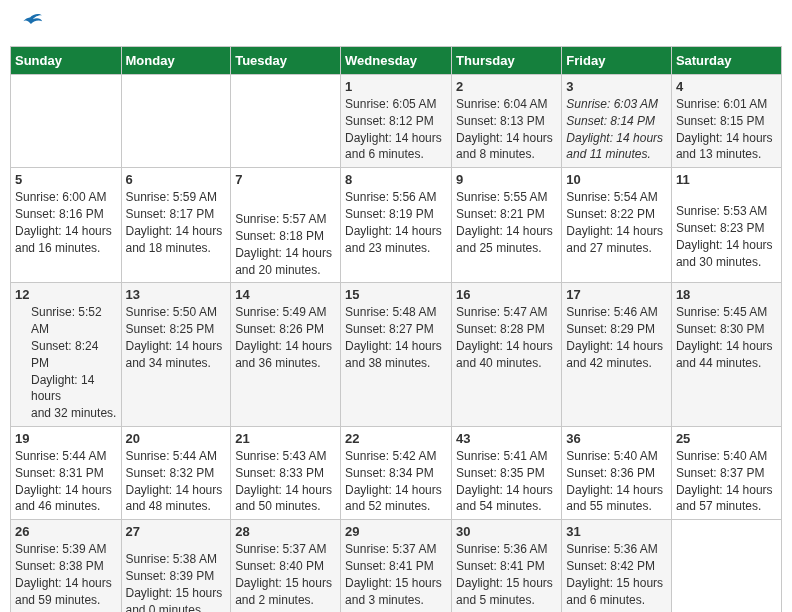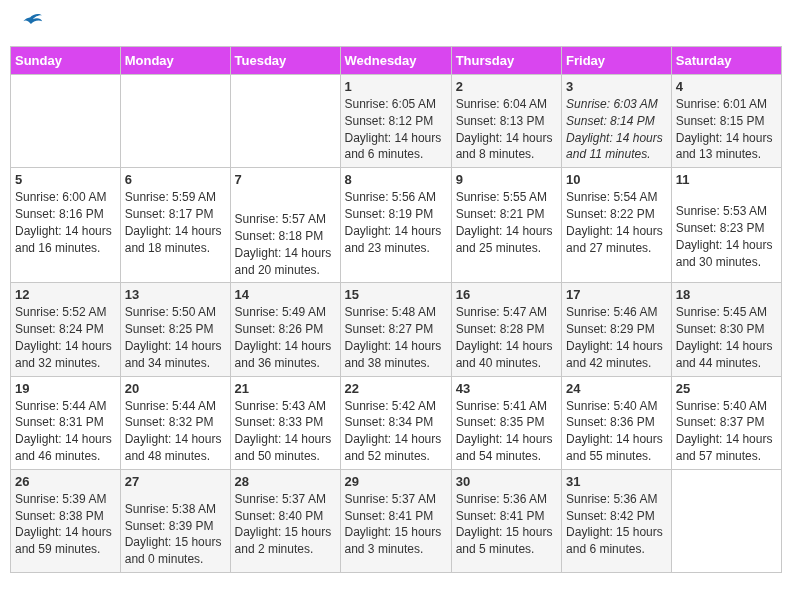--- a/index.html
+++ b/index.html
@@ -45,21 +45,21 @@
     }
     .location-title {
       font-size: 16px;
       color: #555;
     }
     table {
       width: 100%;
       border-collapse: collapse;
     }
     thead tr th {
-      background-color: #d946ef;
+      background-color: #15803d;
       color: #fff;
       font-size: 13px;
       font-weight: bold;
       padding: 6px 4px;
       text-align: left;
       border: 1px solid #c8c8c8;
     }
     tbody tr td {
       vertical-align: top;
       font-size: 10.5px;
@@ -204,21 +204,21 @@
           <span class="day-num">11</span>
           <div class="day-info" style="white-space: pre-line; margin-top: 16px;">Sunrise: 5:53 AM
 Sunset: 8:23 PM
 Daylight: 14 hours
 and 30 minutes.</div>
         </td>
       </tr>
       <tr>
         <td>
           <span class="day-num">12</span>
-          <div class="day-info" style="white-space: pre-line;">Sunrise: 5:52 AM
+          <div class="day-info" style="white-space: pre-line; margin-left: 16px;">Sunrise: 5:52 AM
 Sunset: 8:24 PM
 Daylight: 14 hours
 and 32 minutes.</div>
         </td>
         <td>
           <span class="day-num">13</span>
           <div class="day-info" style="white-space: pre-line;">Sunrise: 5:50 AM
 Sunset: 8:25 PM
 Daylight: 14 hours
 and 34 minutes.</div>
@@ -289,21 +289,21 @@
 and 52 minutes.</div>
         </td>
         <td>
           <span class="day-num">43</span>
           <div class="day-info" style="white-space: pre-line;">Sunrise: 5:41 AM
 Sunset: 8:35 PM
 Daylight: 14 hours
 and 54 minutes.</div>
         </td>
         <td>
-          <span class="day-num">24</span>
+          <span class="day-num">36</span>
           <div class="day-info" style="white-space: pre-line;">Sunrise: 5:40 AM
 Sunset: 8:36 PM
 Daylight: 14 hours
 and 55 minutes.</div>
         </td>
         <td>
           <span class="day-num">25</span>
           <div class="day-info" style="white-space: pre-line;">Sunrise: 5:40 AM
 Sunset: 8:37 PM
 Daylight: 14 hours

